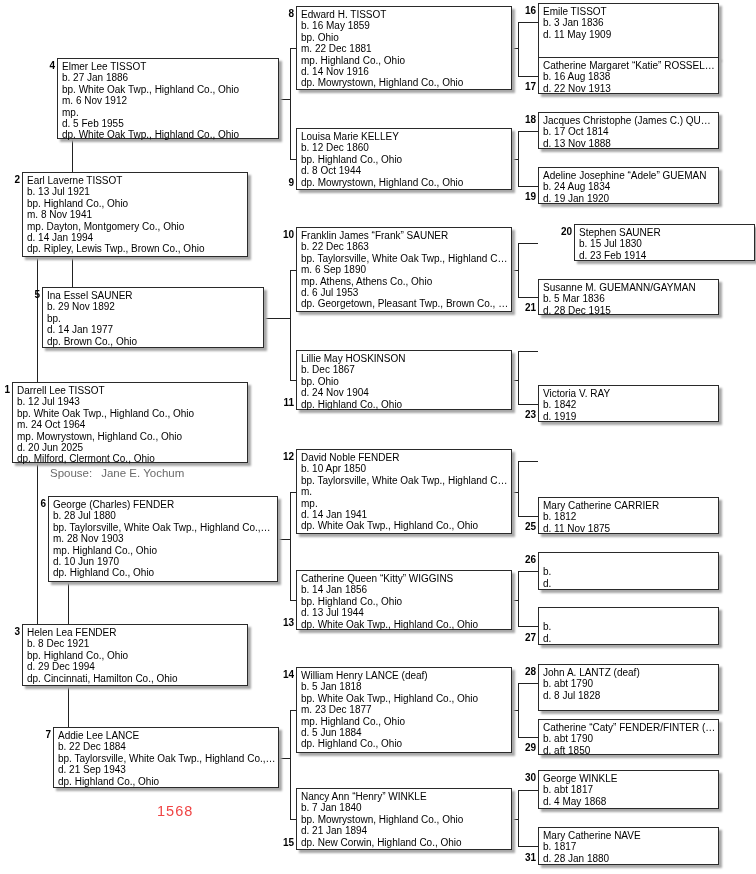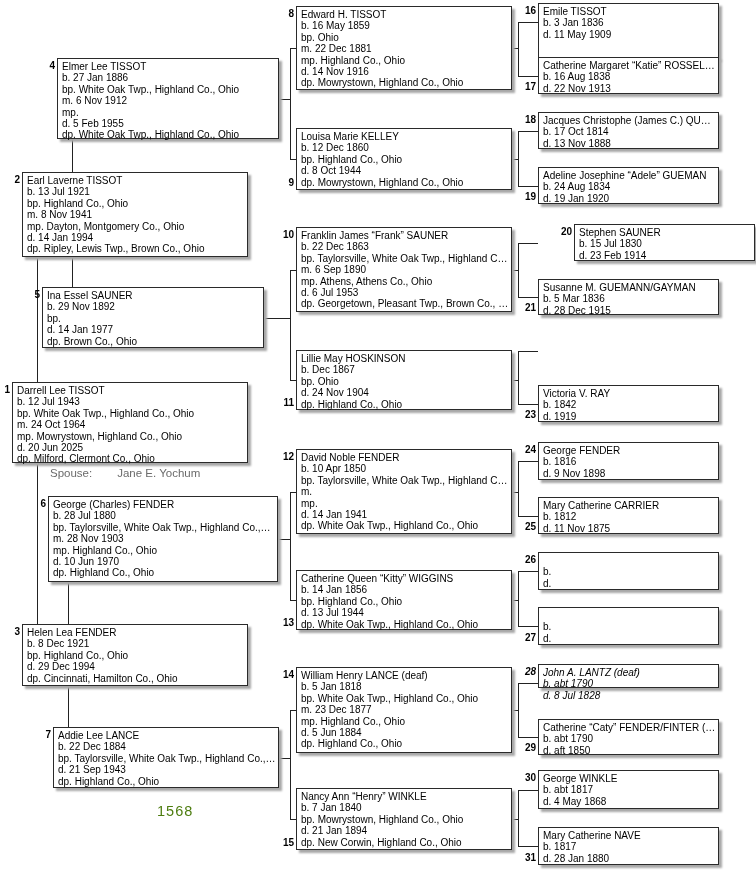--- a/index.html
+++ b/index.html
@@ -15,22 +15,22 @@
   .pname{white-space:nowrap;overflow:hidden;text-overflow:ellipsis;min-height:11.4px;}
   .pline{white-space:nowrap;overflow:hidden;text-overflow:ellipsis;}
   .pnum{
     position:absolute;right:100%;margin-right:3px;font-weight:bold;
     font-size:10px;line-height:11.4px;color:#000;
   }
   .num-top{top:1px;}
   .num-bottom{bottom:1px;text-align:right;}
   .connector{position:absolute;background:#222;z-index:1;}
   .spouse{position:absolute;left:50px;top:467px;font-size:11.5px;color:#6b6b6b;z-index:3;}
-  .spouse .sname{margin-left:25px;}
-  .chartnum{position:absolute;left:157px;top:803px;font-size:14.5px;color:#4d7c0f;letter-spacing:1px;z-index:3;}
+  .spouse .sname{margin-left:9px;}
+  .chartnum{position:absolute;left:157px;top:803px;font-size:14.5px;color:#ef4444;letter-spacing:1px;z-index:3;}
 </style>
 </head>
 <body>
 
 <div id="chart">
   <div class="spouse">
     <span>Spouse:</span><span class="sname">Jane E. Yochum</span>
   </div>
   <div class="chartnum">1568</div>
 <div class="connector" style="left: 72px; top: 139px; width: 1px; height: 148px;"></div>
@@ -255,45 +255,39 @@
       <div class="pname">Susanne M. GUEMANN/GAYMAN</div>
       <div class="pline">b. 5 Mar 1836</div>
       <div class="pline">d. 28 Dec 1915</div>
     </div>
     <div class="pbox" style="left: 538px; top: 385px; width: 181px; height: 37px;">
       <span class="pnum num-bottom">23</span>
       <div class="pname">Victoria V. RAY</div>
       <div class="pline">b. 1842</div>
       <div class="pline">d. 1919</div>
     </div>
-    <div class="pbox" style="left: 538px; top: 442px; width: 181px; height: 38px;">
-      <span class="pnum num-top">24</span>
-      <div class="pname">George FENDER</div>
-      <div class="pline">b. 1816</div>
-      <div class="pline">d. 9 Nov 1898</div>
-    </div>
     <div class="pbox" style="left: 538px; top: 497px; width: 181px; height: 37px;">
       <span class="pnum num-bottom">25</span>
       <div class="pname">Mary Catherine CARRIER</div>
       <div class="pline">b. 1812</div>
       <div class="pline">d. 11 Nov 1875</div>
     </div>
     <div class="pbox" style="left: 538px; top: 552px; width: 181px; height: 38px;">
       <span class="pnum num-top">26</span>
       <div class="pname"></div>
       <div class="pline">b.</div>
       <div class="pline">d.</div>
     </div>
     <div class="pbox" style="left: 538px; top: 607px; width: 181px; height: 38px;">
       <span class="pnum num-bottom">27</span>
       <div class="pname"></div>
       <div class="pline">b.</div>
       <div class="pline">d.</div>
     </div>
-    <div class="pbox" style="left: 538px; top: 664px; width: 181px; height: 24px; font-style: italic;">
+    <div class="pbox" style="left: 538px; top: 664px; width: 181px; height: 47px;">
       <span class="pnum num-top">28</span>
       <div class="pname">John A. LANTZ (deaf)</div>
       <div class="pline">b. abt 1790</div>
       <div class="pline">d. 8 Jul 1828</div>
     </div>
     <div class="pbox" style="left: 538px; top: 719px; width: 181px; height: 36px;">
       <span class="pnum num-bottom">29</span>
       <div class="pname">Catherine “Caty” FENDER/FINTER (de…</div>
       <div class="pline">b. abt 1790</div>
       <div class="pline">d. aft 1850</div>

